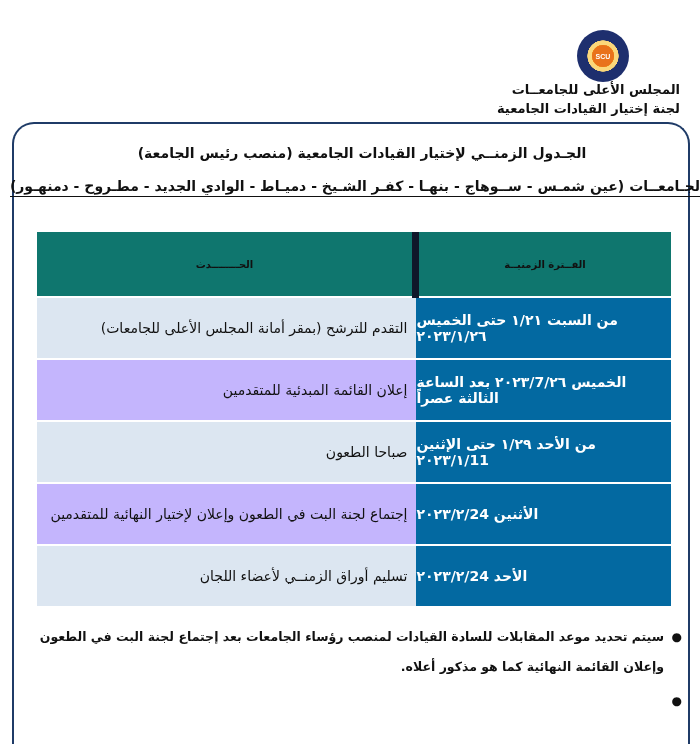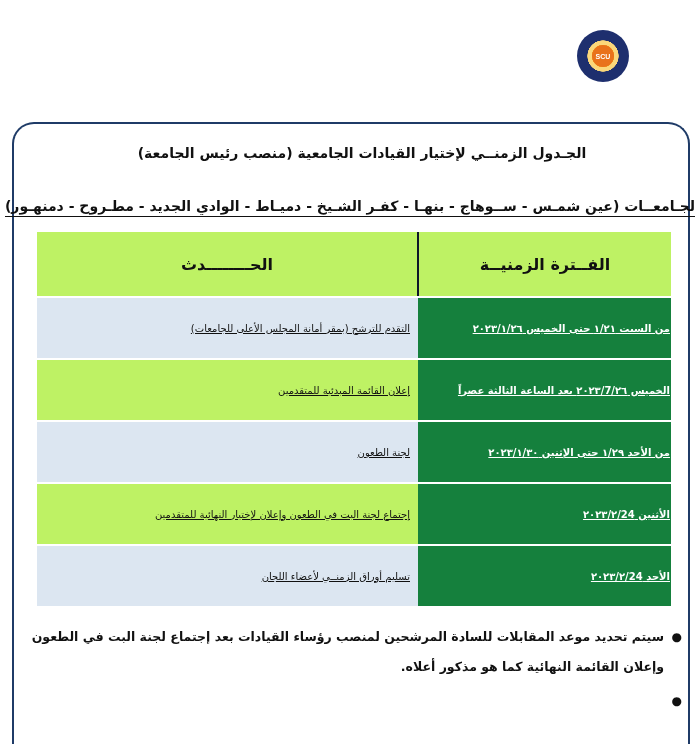--- a/index.html
+++ b/index.html
@@ -16,44 +16,48 @@
   }
   .logo .core { width: 22px; height: 22px; border-radius: 50%; background: #e9721b;
     color: #fff; font-size: 7px; font-weight: bold; display: flex; align-items: center; justify-content: center;
     font-family: "Liberation Sans", sans-serif; }
   .org-name { position: absolute; top: 80px; right: 20px; font-size: 13px; font-weight: bold; direction: rtl; text-align: right; line-height: 19px; }
   .frame {
     position: absolute; top: 122px; left: 12px; width: 674px; height: 640px;
     border: 2px solid #1f3b67; border-bottom: none; border-radius: 22px 22px 0 0;
   }
   .title { position: absolute; top: 145px; left: 0; width: 700px; text-align: center; direction: rtl; font-size: 14px; font-weight: bold; margin-left: 12px; }
-  .subtitle { position: absolute; top: 176px; left: 0; width: 700px; text-align: center; direction: rtl; margin-top: 20px; }
+  .subtitle { position: absolute; top: 176px; left: 0; width: 700px; direction: rtl; }
   .subtitle span { font-size: 14px; font-weight: bold; border-bottom: 1.5px solid #111; padding-bottom: 2px; }
   table.sched {
     position: absolute; top: 232px; left: 37px; width: 634px; border-collapse: collapse; direction: rtl;
   }
   table.sched th, table.sched td { border-bottom: 2px solid #fff; direction: rtl; }
-  table.sched th { height: 62px; background: #bef264; font-size: 16px; font-weight: bold; color: #111; }
-  table.sched th.period { width: 250px; border-left: 2px solid #0f172a; }
-  table.sched td { height: 58px; font-size: 10px; text-decoration: underline; }
-  table.sched td.period { background: #15803d; color: #fff; text-align: right; font-weight: bold; width: 250px; }
+  table.sched th { height: 62px; background: #0f766e; font-size: 10px; font-weight: bold; color: #111; }
+  table.sched th.period { width: 250px; border-left: 7px solid #0f172a; }
+  table.sched td { height: 58px; font-size: 14px; }
+  table.sched td.period { background: #0369a1; color: #fff; text-align: left; font-weight: bold; width: 250px; }
   table.sched td.event { text-align: right; padding-right: 8px; }
   table.sched tr.light td.event { background: #dce6f1; }
-  table.sched tr.mid td.event { background: #bef264; }
+  table.sched tr.mid td.event { background: #c4b5fd; }
   .notes { position: absolute; top: 622px; right: 14px; width: 660px; direction: rtl; font-size: 12.5px; font-weight: bold; }
   .notes ul { margin: 0; padding-right: 22px; list-style: none; }
   .notes li { position: relative; line-height: 30px; margin-bottom: 4px; }
   .notes li .bullet { position: absolute; right: -18px; top: 0; font-size: 12px; }
 </style>
 </head>
 <body>
 
 <div class="header">
   <div class="logo">
     <div class="core">SCU</div>
+  </div>
+  <div class="org-name">
+    <div>المجلس الأعلى للجامعــات</div>
+    <div>لجنة إختيار القيادات الجامعية</div>
   </div>
 </div>
 
 <div class="frame"></div>
 
 <div class="title">الجـدول الزمنــي لإختيار القيادات الجامعية (منصب رئيس الجامعة)</div>
 <div class="subtitle">
   <span>لجـامعــات (عين شمـس - ســوهاج - بنهـا - كفـر الشـيخ - دميـاط - الوادي الجديد - مطـروح - دمنهـور)</span>
 </div>
 
@@ -67,37 +71,37 @@
   <tbody>
     <tr class="light">
       <td class="period">من السبت ١/٢١ حتى الخميس ٢٠٢٣/١/٢٦</td>
       <td class="event">التقدم للترشح (بمقر أمانة المجلس الأعلى للجامعات)</td>
     </tr>
     <tr class="mid">
       <td class="period">الخميس ٢٠٢٣/7/٢٦ بعد الساعة الثالثة عصراً</td>
       <td class="event">إعلان القائمة المبدئية للمتقدمين</td>
     </tr>
     <tr class="light">
-      <td class="period">من الأحد ١/٢٩ حتى الإثنين ٢٠٢٣/١/٣٠</td>
-      <td class="event">لجنة الطعون</td>
+      <td class="period">من الأحد ١/٢٩ حتى الإثنين ٢٠٢٣/١/11</td>
+      <td class="event">صباحا الطعون</td>
     </tr>
     <tr class="mid">
       <td class="period">الأثنين ٢٠٢٣/٢/24</td>
       <td class="event">إجتماع لجنة البت في الطعون وإعلان لإختيار النهائية للمتقدمين</td>
     </tr>
     <tr class="light">
       <td class="period">الأحد ٢٠٢٣/٢/24</td>
       <td class="event">تسليم أوراق الزمنــي لأعضاء اللجان</td>
     </tr>
   </tbody>
 </table>
 
 <div class="notes">
   <ul>
     <li>
       <span class="bullet">●</span>
-      <span>سيتم تحديد موعد المقابلات للسادة المرشحين لمنصب رؤساء القيادات بعد إجتماع لجنة البت في الطعون وإعلان القائمة النهائية كما هو مذكور أعلاه.</span>
+      <span>سيتم تحديد موعد المقابلات للسادة القيادات لمنصب رؤساء الجامعات بعد إجتماع لجنة البت في الطعون وإعلان القائمة النهائية كما هو مذكور أعلاه.</span>
     </li>
     <li>
       <span class="bullet">●</span>
     </li>
   </ul>
 </div>
 
 </body></html>

